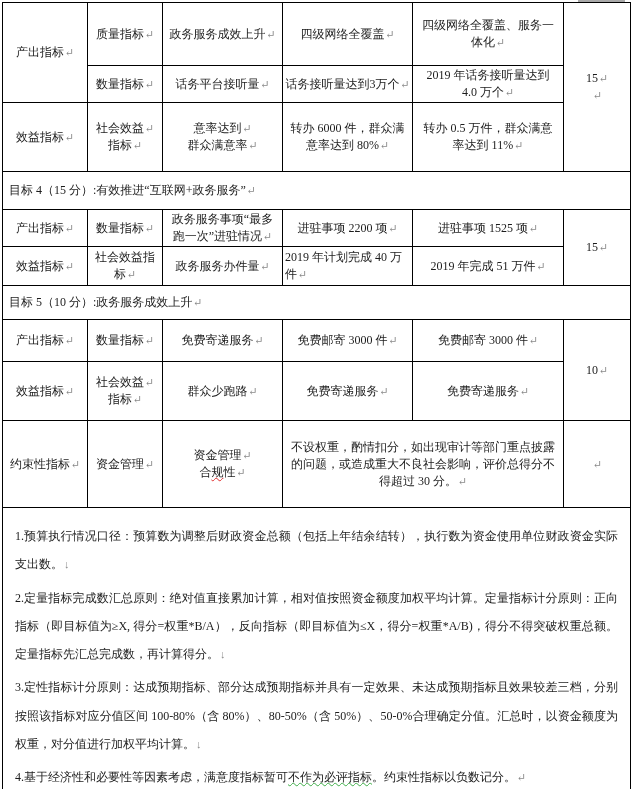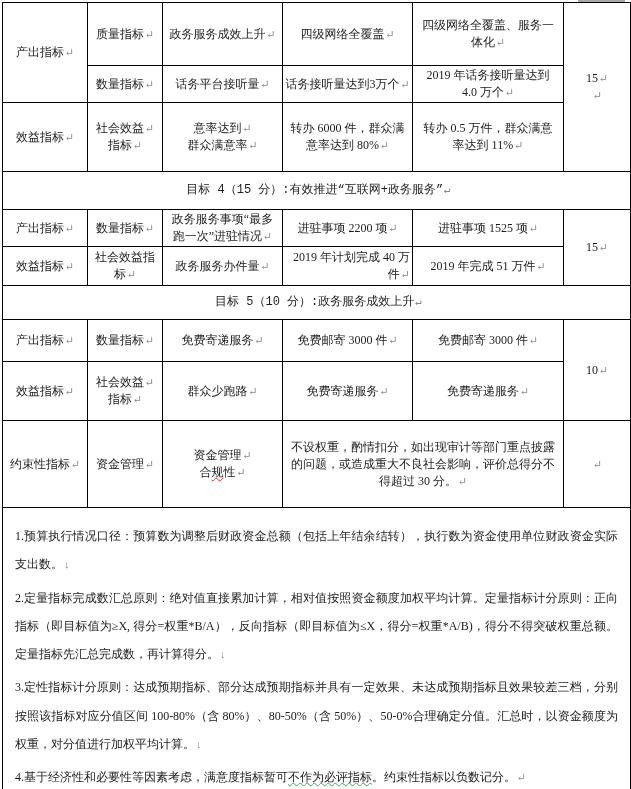--- a/index.html
+++ b/index.html
@@ -12,26 +12,26 @@
   #chrome-bar{position:absolute;left:578px;top:0;width:47px;height:3px;}
   table{
     border-collapse:collapse;table-layout:fixed;
     position:absolute;left:2px;top:2px;width:628px;
   }
   td{
     border:1px solid #000;text-align:center;vertical-align:middle;
     font-size:12px;line-height:17px;padding:1px 2px;overflow:hidden;
     word-break:break-all;
   }
-  td.band-cell{text-align:center;padding-left:6px;font-family:Liberation Mono, monospace;}
+  td.band-cell{text-align:left;padding-left:6px;}
   td.notes-cell{
     text-align:justify;vertical-align:top;
     padding:9px 7px 0 7px;line-height:28.3px;word-break:break-all;
   }
-  td.align-left{text-align:right;}
+  td.align-left{text-align:left;}
   .note{margin:5px;}
   .mark{color:#8a8a8a;font-size:11px;padding-left:1px;}
   .sq-red{
     text-decoration:underline;text-decoration-style:wavy;
     text-decoration-color:#e03030;text-decoration-thickness:1px;
     text-decoration-skip-ink:none;
   }
   .sq-green{
     text-decoration:underline;text-decoration-style:wavy;
     text-decoration-color:#3fae49;text-decoration-thickness:1px;

